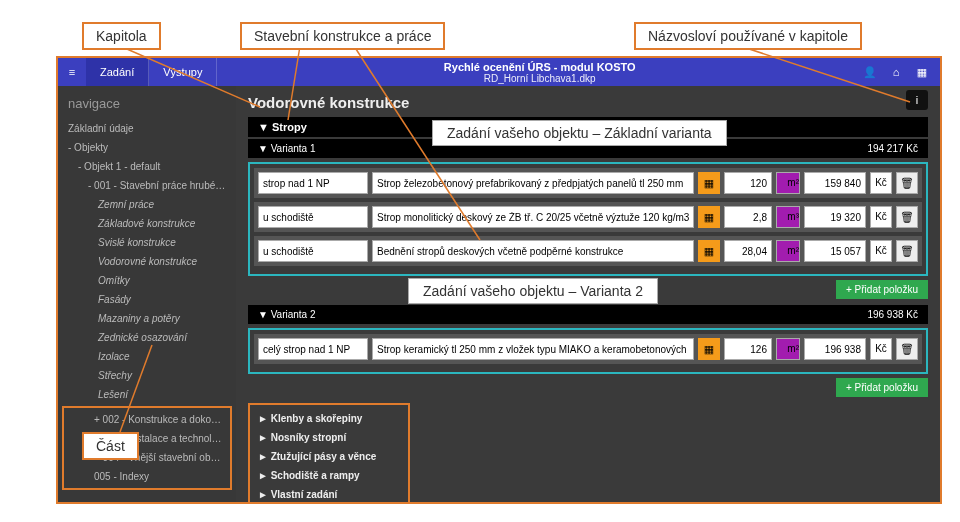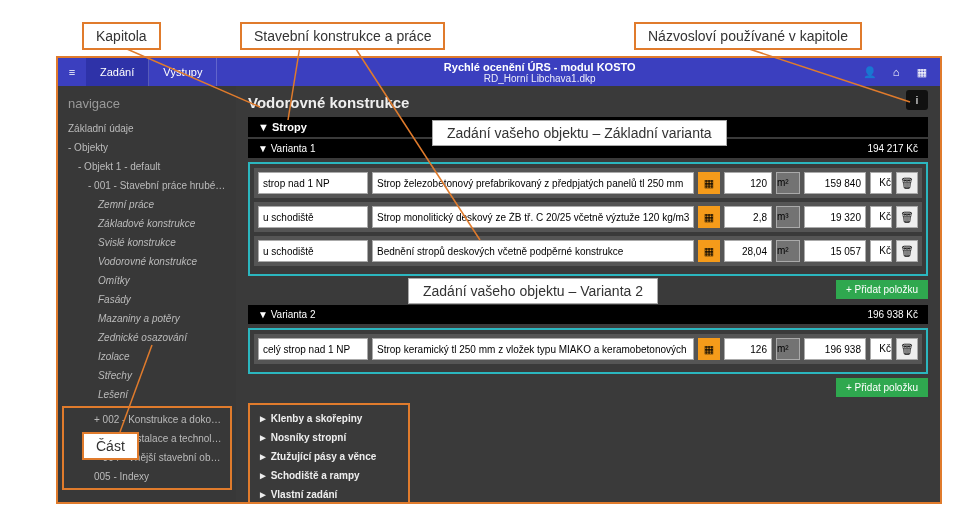--- a/index.html
+++ b/index.html
@@ -29,23 +29,23 @@
   .content h2 { color: #eee; font-size: 15px; font-weight: bold; margin-bottom: 6px; }
   .info-btn { position: absolute; right: 12px; top: 4px; width: 22px; height: 20px; background: #111; color: #fff; text-align: center; line-height: 20px; border-radius: 3px; font-size: 11px; }
   .section-bar { background: #000; color: #fff; padding: 4px 10px; font-size: 11px; font-weight: bold; margin-bottom: 2px; }
   .variant-bar { background: #000; color: #fff; padding: 4px 10px; font-size: 10px; display: flex; justify-content: space-between; align-items: center; margin-bottom: 4px; }
   .variant-block { border: 2px solid #2bb6bf; padding: 4px; margin-bottom: 4px; }
   .row { display: flex; gap: 4px; align-items: center; background: #555; padding: 4px; margin-bottom: 4px; }
   .row input.name { width: 110px; height: 22px; font-size: 10px; padding: 0 4px; border: 1px solid #aaa; }
   .row input.desc { flex: 1; height: 22px; font-size: 10px; padding: 0 4px; border: 1px solid #aaa; }
   .row .orange-btn { width: 22px; height: 22px; background: #f59b1a; display: flex; align-items: center; justify-content: center; font-size: 11px; }
   .row input.qty { width: 48px; height: 22px; text-align: right; font-size: 10px; padding: 0 4px; border: 1px solid #aaa; }
-  .row .unit { width: 24px; height: 22px; background: #737373; border: 1px solid #aaa; font-size: 10px; text-align: left; line-height: 20px; }
+  .row .unit { width: 24px; height: 22px; background: #a21caf; border: 1px solid #aaa; font-size: 10px; text-align: right; line-height: 20px; }
   .row input.price { width: 62px; height: 22px; text-align: right; font-size: 10px; padding: 0 4px; border: 1px solid #aaa; }
-  .row .cur { width: 22px; height: 22px; background: #fff; border: 1px solid #aaa; font-size: 10px; text-align: right; line-height: 20px; }
+  .row .cur { width: 22px; height: 22px; background: #fff; border: 1px solid #aaa; font-size: 10px; text-align: center; line-height: 20px; }
   .row .trash { width: 22px; height: 22px; background: #eee; display: flex; align-items: center; justify-content: center; font-size: 11px; border: 1px solid #aaa; }
   .add-btn { background: #2fa84f; color: #fff; font-size: 10px; padding: 4px 10px; float: right; margin-bottom: 6px; }
   .clear { clear: both; }
   .subsections { border: 2px solid #e07b2c; padding: 4px 2px; margin-top: 0; width: 162px; }
   .sub-item { color: #eee; font-size: 10px; font-weight: bold; padding: 4px 6px; }
   .zadani-label { position: absolute; background: #fff; border: 1px solid #aaa; padding: 4px 14px; font-size: 14px; color: #333; z-index: 50; }
   svg.aline { position: absolute; z-index: 98; pointer-events: none; }
 </style>
 </head>
 <body>

